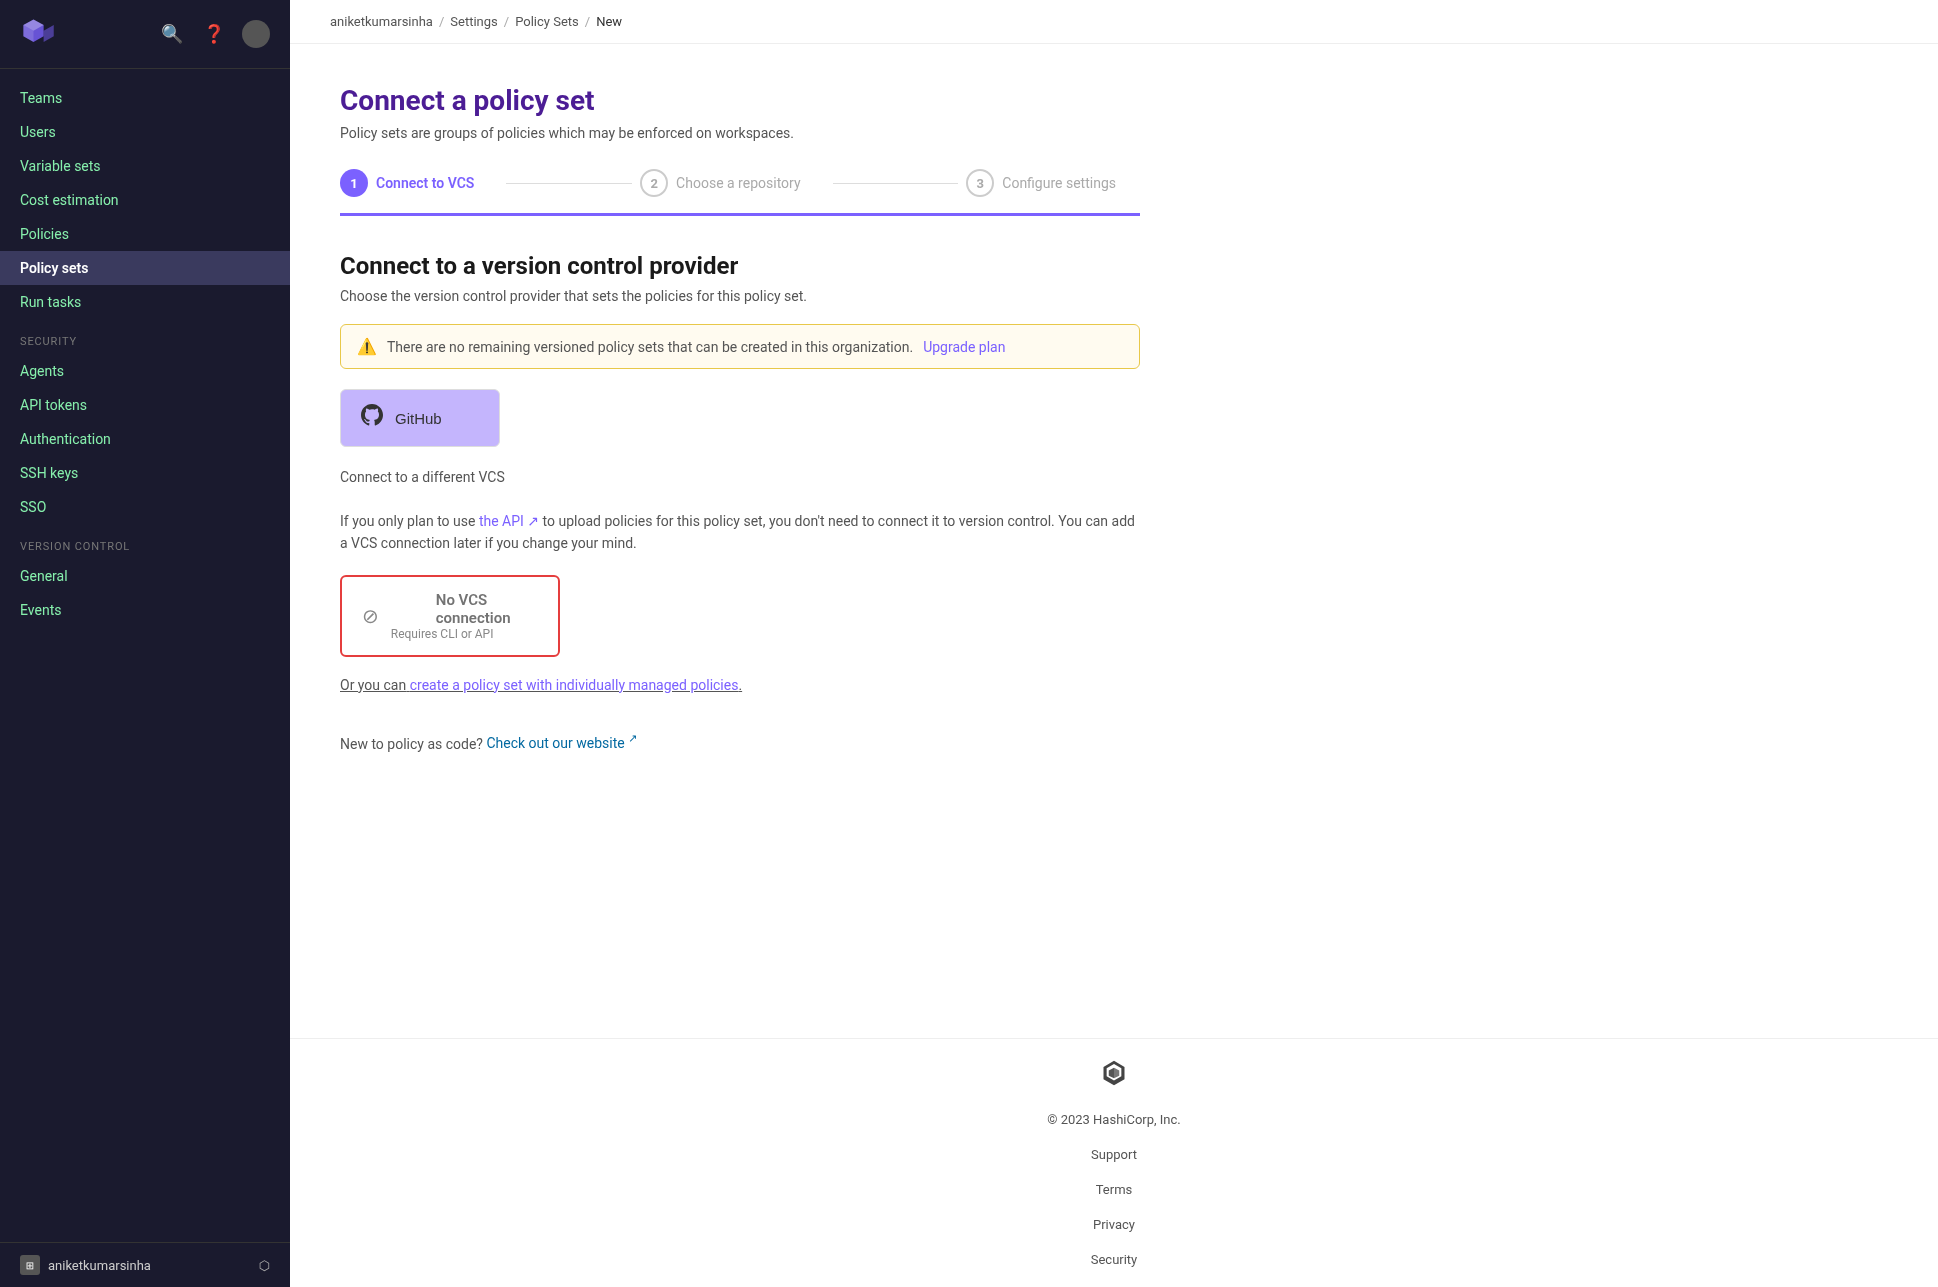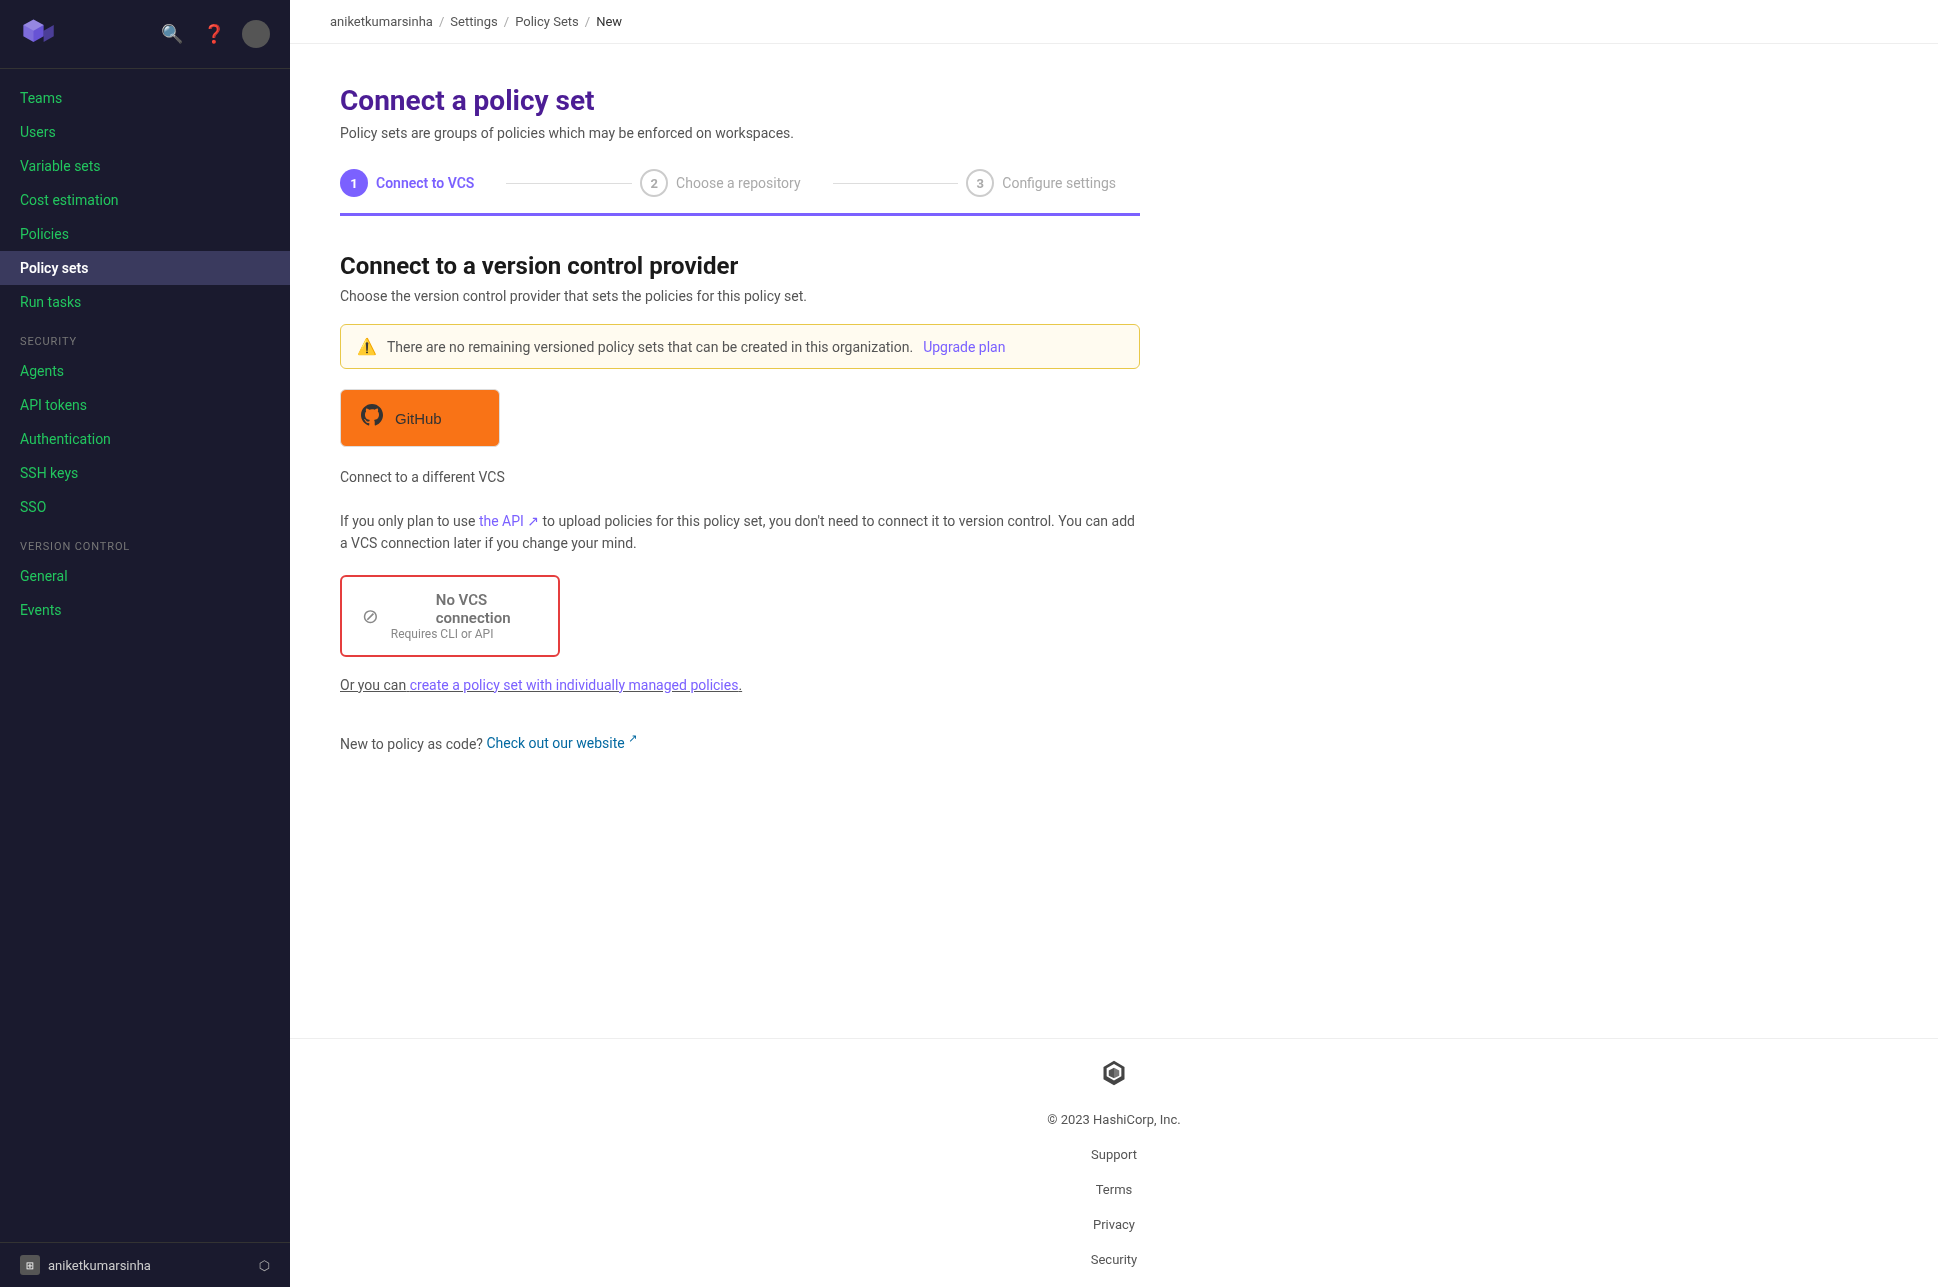--- a/index.html
+++ b/index.html
@@ -55,21 +55,21 @@
     .sidebar-section-label {
       font-size: 11px;
       color: #777;
       text-transform: uppercase;
       letter-spacing: 0.08em;
       padding: 16px 20px 6px;
     }
     .sidebar-item {
       display: block;
       padding: 9px 20px;
-      color: #22c55e;
+      color: #86efac;
       text-decoration: none;
       font-size: 14px;
       cursor: pointer;
       border-radius: 0;
       transition: background 0.15s;
     }
     .sidebar-item.active {
       background: #3a3a5e;
       color: #fff;
       font-weight: 600;
@@ -231,21 +231,21 @@
       gap: 0;
       margin-bottom: 20px;
     }
     .vcs-option-btn {
       display: flex;
       align-items: center;
       gap: 12px;
       padding: 14px 20px;
       border: 1px solid #ddd;
       border-radius: 6px;
-      background: #f97316;
+      background: #c4b5fd;
       cursor: pointer;
       font-size: 15px;
       color: #333;
       width: 160px;
       transition: background 0.15s;
     }
     .github-icon {
       font-size: 22px;
     }
     .vcs-link {

